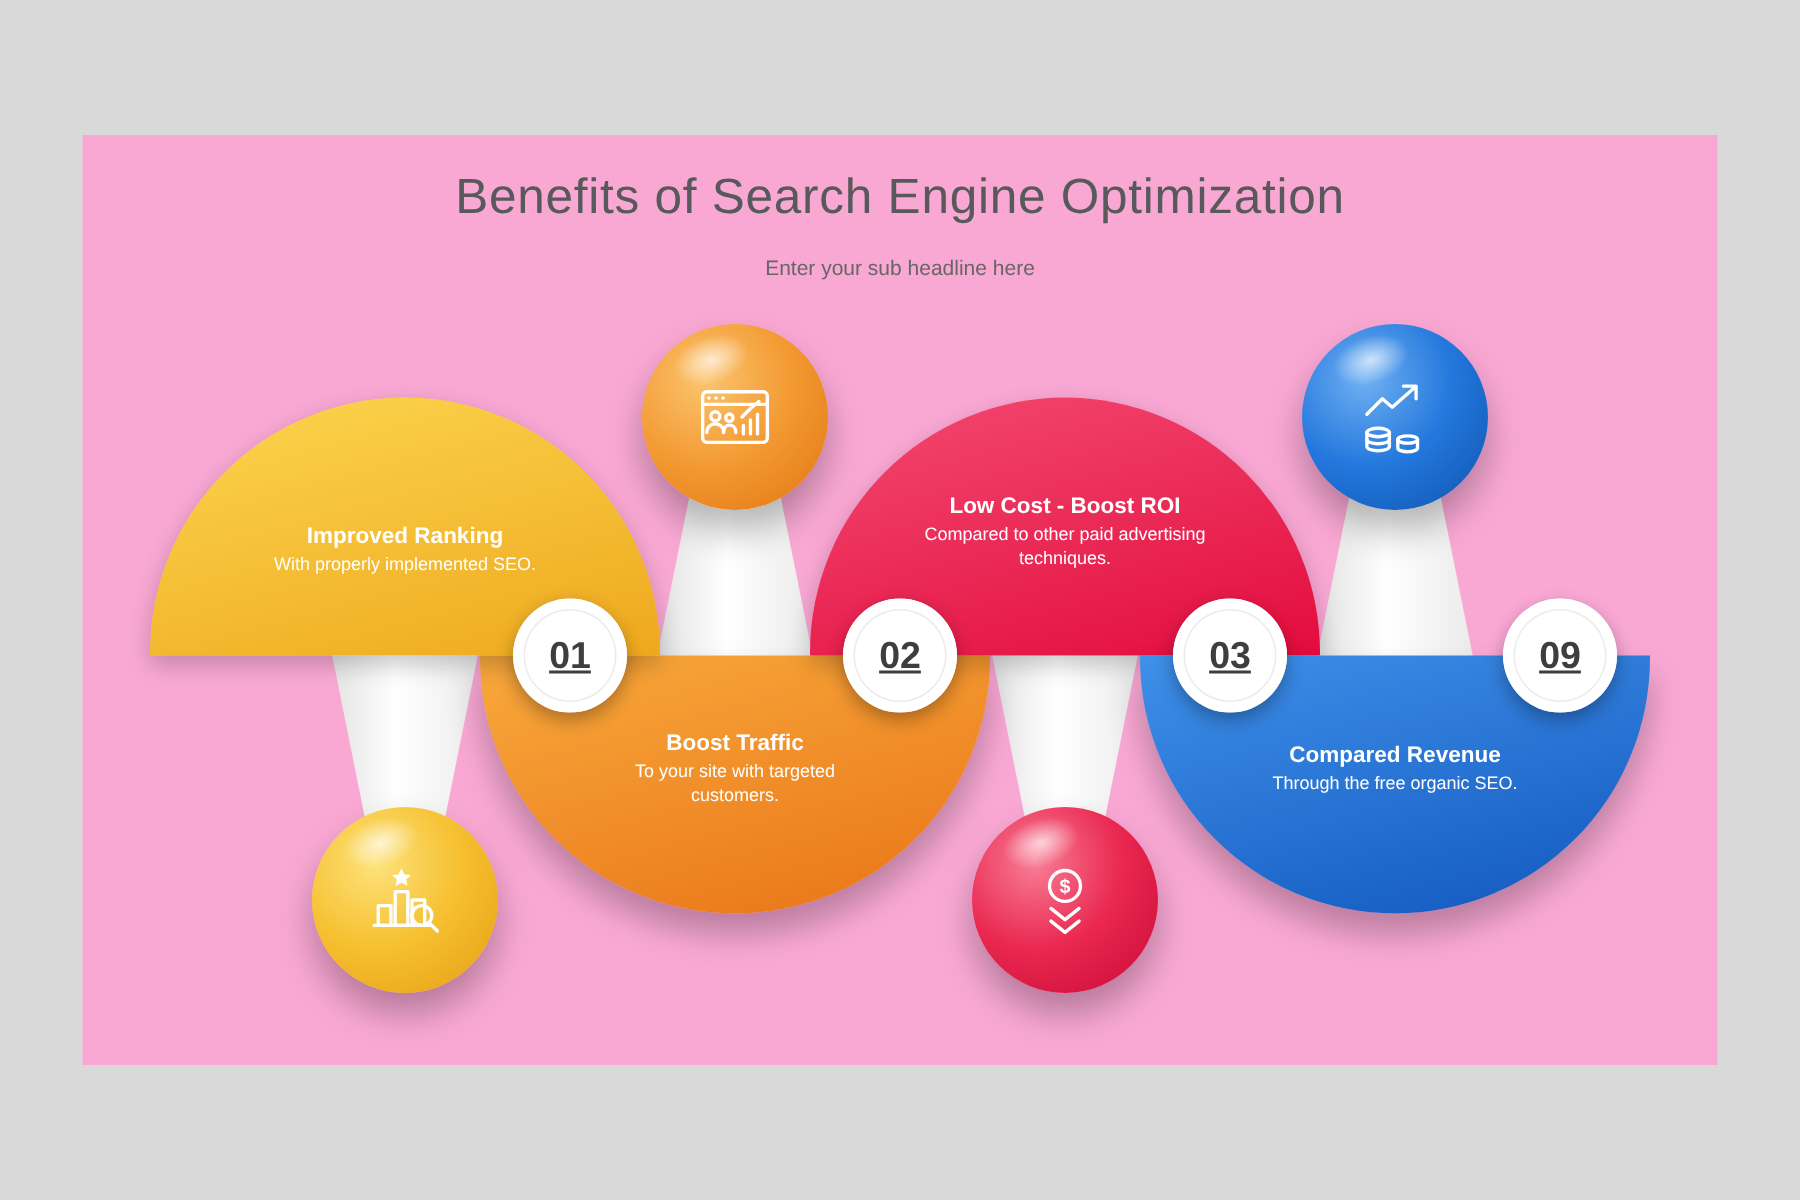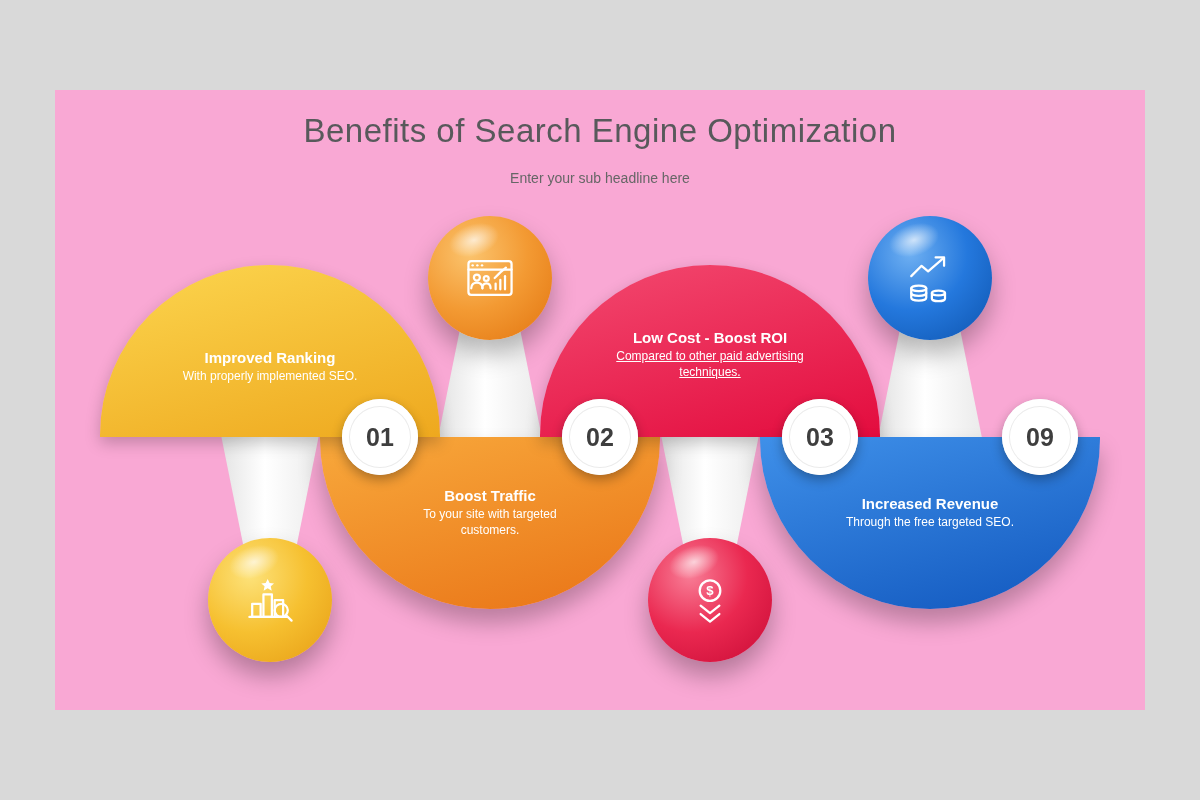--- a/index.html
+++ b/index.html
@@ -38,27 +38,28 @@
   .step3{left:485px;background:linear-gradient(165deg,#f34a70 0%,#e30c3e 100%);}
   .step4{left:705px;background:linear-gradient(165deg,#3f90e9 0%,#1157be 100%);}
   .semi-text{position:absolute;left:10%;width:80%;text-align:center;color:#fff;}
   .step1 .semi-text{top:84px;}
   .step2 .semi-text{top:50px;}
   .step3 .semi-text{top:64px;}
   .step4 .semi-text{top:58px;}
   .semi-title{font-size:15px;font-weight:bold;margin-bottom:3px;}
   .semi-desc{font-size:12px;line-height:1.3;}
   .step2 .semi-desc{padding:0 46px;}
-  .step3 .semi-desc{padding:0 26px;text-decoration:underline;}
+  .step3 .semi-desc{padding:0 26px;}
   
   .num{
     position:absolute;top:309px;width:76px;height:76px;border-radius:50%;background:#fff;z-index:6;
     display:flex;align-items:center;justify-content:center;
     font-size:25px;font-weight:bold;color:#3e3e3e;
     box-shadow:0 5px 12px rgba(0,0,0,.3), inset 0 0 0 7px #fff, inset 0 0 0 8px rgba(0,0,0,.08);
+    text-decoration:underline;
   }
   .n1{left:287px;} .n2{left:507px;text-align:center;} .n3{left:727px;} .n4{left:947px;}
   
   .ball{
     position:absolute;width:124px;height:124px;border-radius:50%;z-index:4;
     display:flex;align-items:center;justify-content:center;
     box-shadow:0 14px 24px rgba(0,0,0,.28);
   }
   .ball::before{
     content:"";position:absolute;top:8px;left:20px;width:52px;height:32px;border-radius:50%;
@@ -102,22 +103,22 @@
 
   <div class="semi up step3">
     <div class="semi-text">
       <div class="semi-title">Low Cost - Boost ROI</div>
       <div class="semi-desc">Compared to other paid advertising techniques.</div>
     </div>
   </div>
 
   <div class="semi down step4">
     <div class="semi-text">
-      <div class="semi-title">Increased Revenue</div>
-      <div class="semi-desc">Through the free targeted SEO.</div>
+      <div class="semi-title">Compared Revenue</div>
+      <div class="semi-desc">Through the free organic SEO.</div>
     </div>
   </div>
 
   <div class="num n1">01</div>
   <div class="num n2">02</div>
   <div class="num n3">03</div>
   <div class="num n4">09</div>
 
   <div class="ball b1">
     <svg width="60" height="60" viewBox="0 0 64 64">

